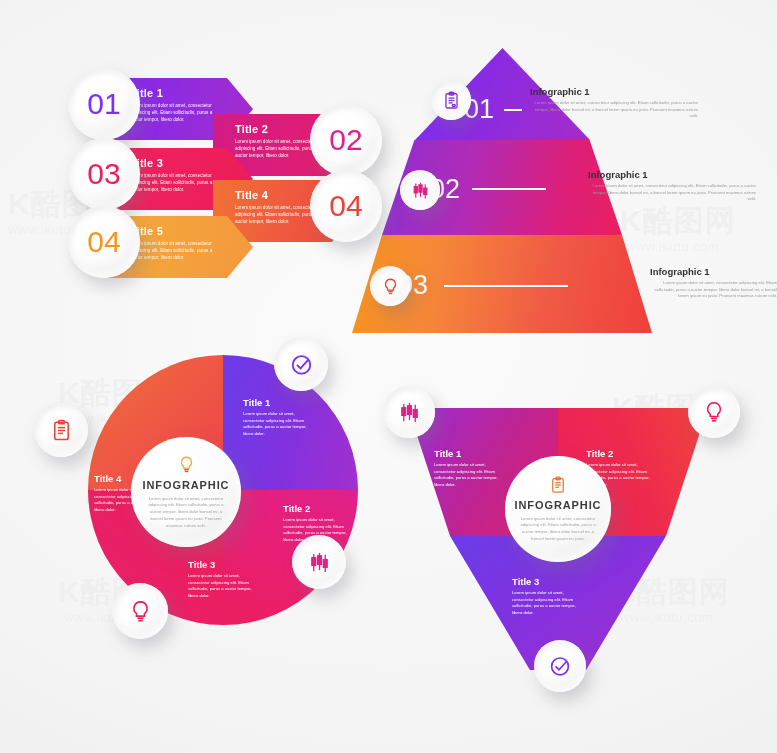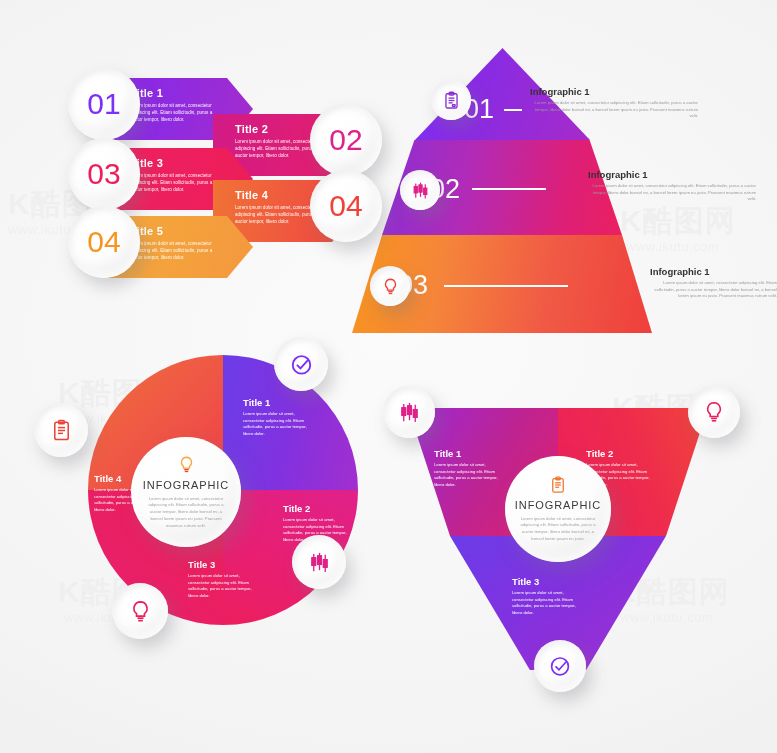--- a/index.html
+++ b/index.html
@@ -73,21 +73,21 @@
   .quad-txt { position: absolute; color: #fff; }
   .quad-txt .t { font-size: 9.5px; font-weight: 700; margin-bottom: 3px; }
   .quad-txt .b { font-size: 4.2px; line-height: 1.6; width: 72px; }
   .hub {
     position: absolute; border-radius: 50%;
     background: radial-gradient(circle at 35% 25%, #ffffff 0%, #fcfcfc 50%, #ececec 82%, #e1e1e1 100%);
     box-shadow: 7px 10px 20px rgba(120,120,130,.28), -3px -3px 12px rgba(255,255,255,.9) inset;
     display: flex; flex-direction: column; align-items: center; justify-content: center;
     z-index: 25; text-align: center;
   }
-  .hub .hubtitle { font-size: 11px; font-weight: 400; letter-spacing: .9px; color: #3a3a3a; margin-top: 5px; }
+  .hub .hubtitle { font-size: 11px; font-weight: 700; letter-spacing: .9px; color: #3a3a3a; margin-top: 5px; }
   .hub .hubbody { font-size: 4.2px; line-height: 1.6; color: #a3a3a3; width: 78px; margin-top: 5px; }
 
   
   #invtri { position: absolute; left: 408px; top: 408px; width: 300px; height: 262px; }
   .tri-seg { position: absolute; }
   .tri-txt { position: absolute; color: #fff; z-index: 14; }
   .tri-txt .t { font-size: 9.5px; font-weight: 700; margin-bottom: 3px; }
   .tri-txt .b { font-size: 4.2px; line-height: 1.6; width: 66px; }
 </style>
 </head>

